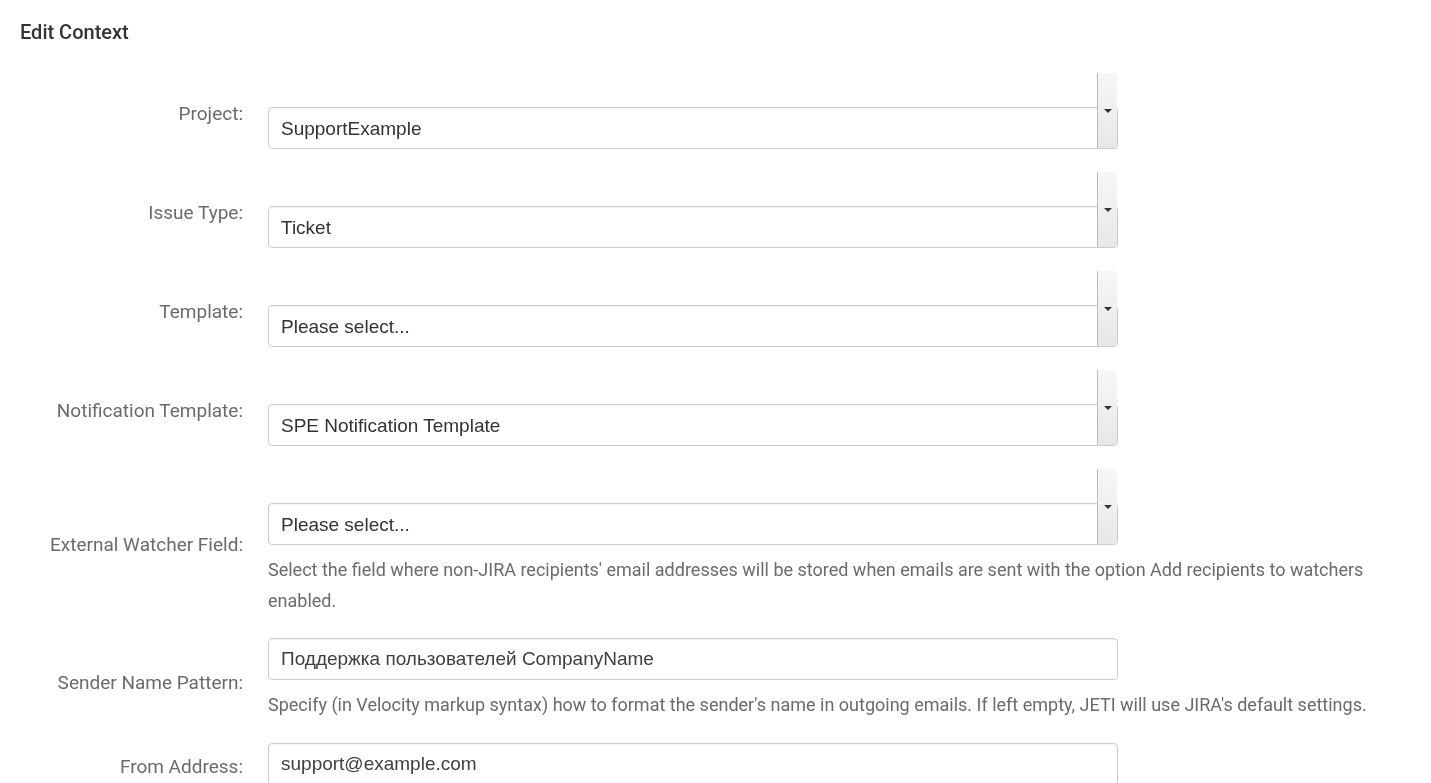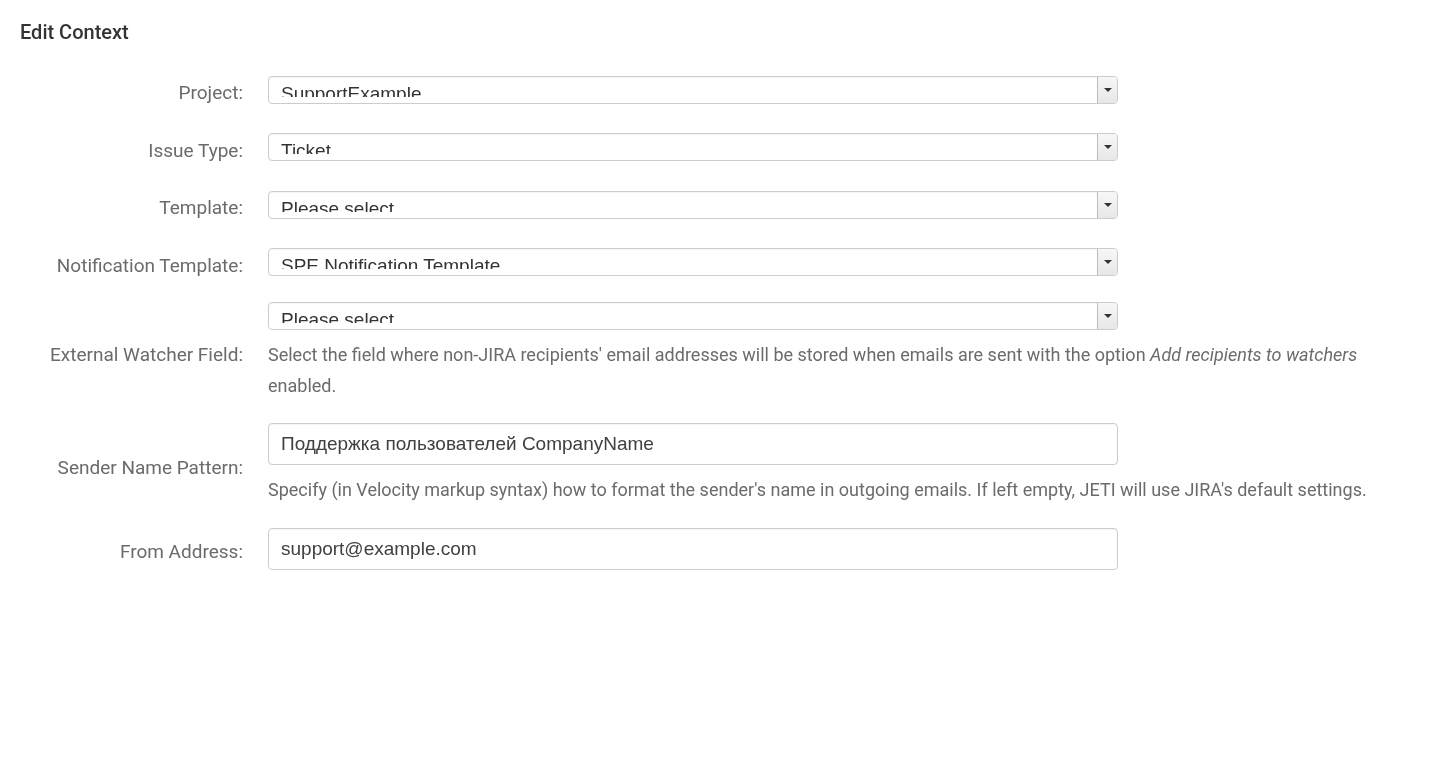--- a/index.html
+++ b/index.html
@@ -46,32 +46,33 @@
       flex: 1;
       max-width: 1140px;
     }
     .select-wrapper {
       position: relative;
       width: 850px;
       max-width: 100%;
     }
     .select-control {
       width: 100%;
-      height: 28px;
+      height: 42px;
       border: 1px solid #cccccc;
       border-radius: 4px;
       background: #ffffff;
       padding: 6px 36px 6px 12px;
       font-size: 19px;
       color: #333333;
       appearance: none;
       -webkit-appearance: none;
       -moz-appearance: none;
       cursor: pointer;
       box-shadow: inset 0 1px 1px rgba(0,0,0,0.04);
+      margin-top: 35px;
     }
     .select-dropdown-btn {
       position: absolute;
       right: 1px;
       top: 1px;
       bottom: 1px;
       width: 20px;
       background: linear-gradient(to bottom, #f7f7f7, #e7e7e7);
       border-left: 1px solid #bbbbbb;
       border-radius: 0 3px 3px 0;
@@ -100,21 +101,20 @@
       color: #404040;
       box-shadow: inset 0 1px 1px rgba(0,0,0,0.04);
     }
     .help-text {
       margin-top: 10px;
       font-size: 18px;
       color: #6b6b6b;
       line-height: 1.7;
     }
     .help-text .italic {
-      font-style: italic;
     }
     .help-text-example {
       margin-top: 14px;
       font-size: 18px;
       color: #6b6b6b;
       line-height: 1.8;
     }
     .form-row-with-help .form-control-wide {
       max-width: 1150px;
     }

